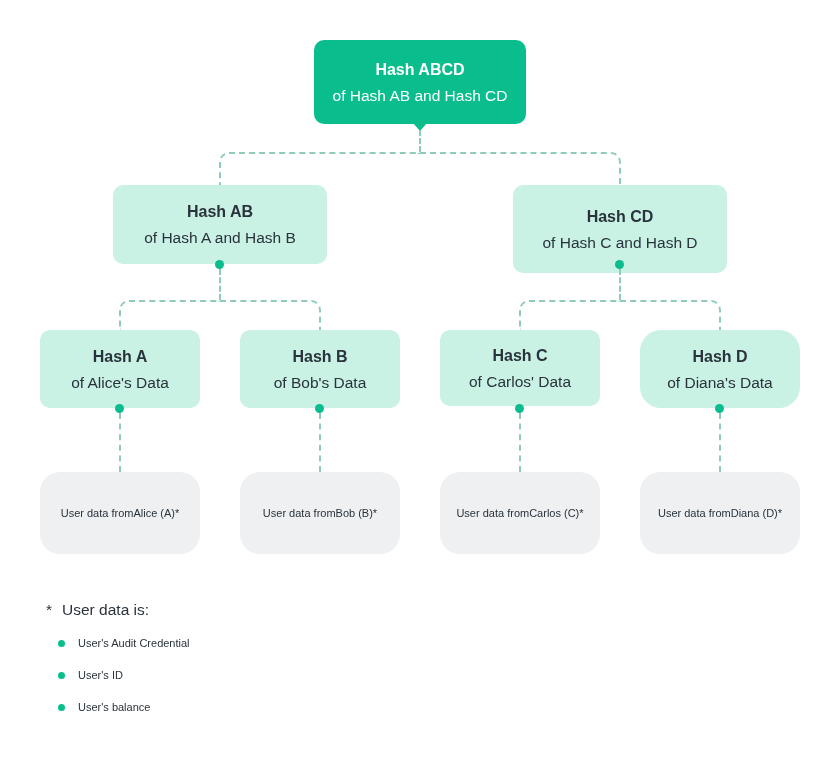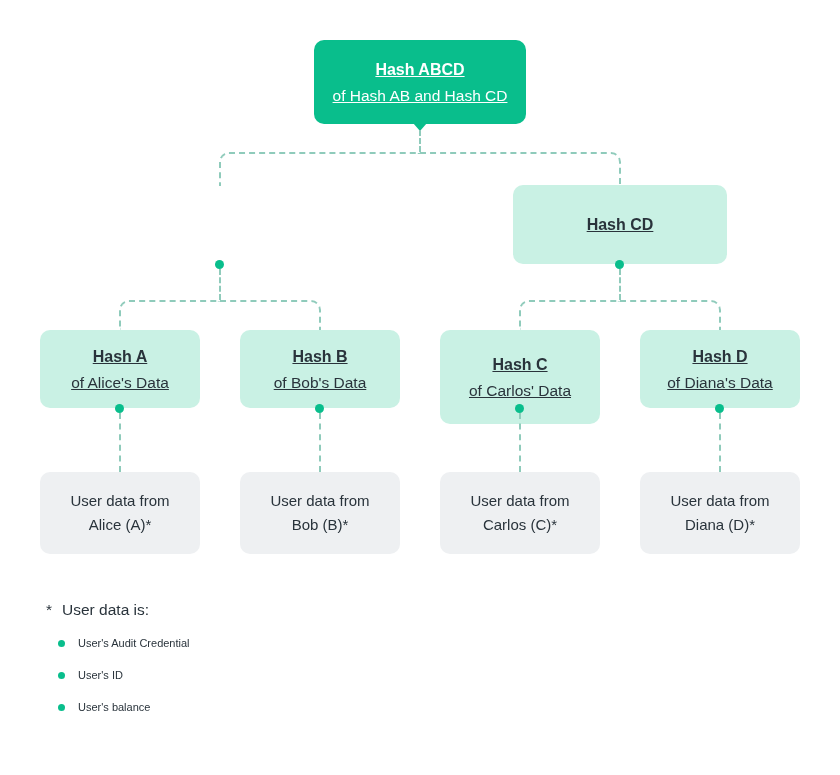--- a/index.html
+++ b/index.html
@@ -21,38 +21,36 @@
     border-radius:10px;
     display:flex;
     flex-direction:column;
     justify-content:center;
     align-items:center;
     text-align:center;
     gap:3px;
     line-height:23px;
     font-size:15.5px;
     color:var(--text-dark,#29333b);
-    text-decoration:underline;
   }
   .node .title{font-weight:bold;font-size:16px;}
   .node.root{
     background:var(--green,#09be8c);
     color:#ffffff;
   }
   .node.mint{background:var(--mint,#c9f1e4);}
   .leaf{
     position:absolute;
-    border-radius:10px;
+    border-radius:20px;
     background:var(--gray,#eef0f2);
     display:flex;
-    flex-direction:column;
     justify-content:center;
     align-items:center;
     text-align:center;
-    font-size:15px;
+    font-size:11px;
     line-height:24px;
     color:var(--text-dark,#29333b);
   }
   
   .stem{
     position:absolute;
     width:0;
     border-left:2px dashed var(--connector,#8fcbbb);
   }
   .bracket{
@@ -113,47 +111,52 @@
   <div class="node root" style="left:314px;top:40px;width:212px;height:84px;">
     <div class="title">Hash ABCD</div>
     <div class="subtitle">of Hash AB and Hash CD</div>
   </div>
   <div class="tail" style="left:413px;top:123px;"></div>
 
   <div class="stem" style="left:419px;top:130px;height:22px;"></div>
   <div class="bracket bl" style="left:219px;top:152px;width:201px;height:34px;"></div>
   <div class="bracket br" style="left:420px;top:152px;width:201px;height:34px;"></div>
 
-  <div class="node mint" style="left:513px;top:185px;width:214px;height:79px;">
+  <div class="node mint" style="left:113px;top:185px;width:214px;height:79px;">
+    <div class="title">Hash AB</div>
+    <div class="subtitle">of Hash A and Hash B</div>
+  </div>
+  <div class="node mint" style="left:513px;top:185px;width:214px;height:88px;">
     <div class="title">Hash CD</div>
+    <div class="subtitle">of Hash C and Hash D</div>
   </div>
 
   <div class="cdot" style="left:215px;top:260px;"></div>
   <div class="stem" style="left:219px;top:269px;height:31px;"></div>
   <div class="bracket bl" style="left:119px;top:300px;width:101px;height:30px;"></div>
   <div class="bracket br" style="left:220px;top:300px;width:101px;height:30px;"></div>
 
   <div class="cdot" style="left:615px;top:260px;"></div>
   <div class="stem" style="left:619px;top:269px;height:31px;"></div>
   <div class="bracket bl" style="left:519px;top:300px;width:101px;height:30px;"></div>
   <div class="bracket br" style="left:620px;top:300px;width:101px;height:30px;"></div>
 
   <div class="node mint" style="left:40px;top:330px;width:160px;height:78px;align-items:center;">
     <div class="title">Hash A</div>
     <div class="subtitle">of Alice's Data</div>
   </div>
   <div class="node mint" style="left:240px;top:330px;width:160px;height:78px;text-align:center;">
     <div class="title">Hash B</div>
     <div class="subtitle">of Bob's Data</div>
   </div>
-  <div class="node mint" style="left:440px;top:330px;width:160px;height:94px;">
+  <div class="node mint" style="left:440px;top:330px;width:160px;height:76px;">
     <div class="title">Hash C</div>
     <div class="subtitle">of Carlos' Data</div>
   </div>
-  <div class="node mint" style="left:640px;top:330px;width:160px;height:78px;">
+  <div class="node mint" style="left:640px;top:330px;width:160px;height:78px;border-radius:21px;">
     <div class="title">Hash D</div>
     <div class="subtitle">of Diana's Data</div>
   </div>
 
   <div class="cdot" style="left:115px;top:404px;"></div>
   <div class="stem" style="left:119px;top:413px;height:59px;"></div>
   <div class="cdot" style="left:315px;top:404px;"></div>
   <div class="stem" style="left:319px;top:413px;height:59px;"></div>
   <div class="cdot" style="left:515px;top:404px;"></div>
   <div class="stem" style="left:519px;top:413px;height:59px;"></div>

